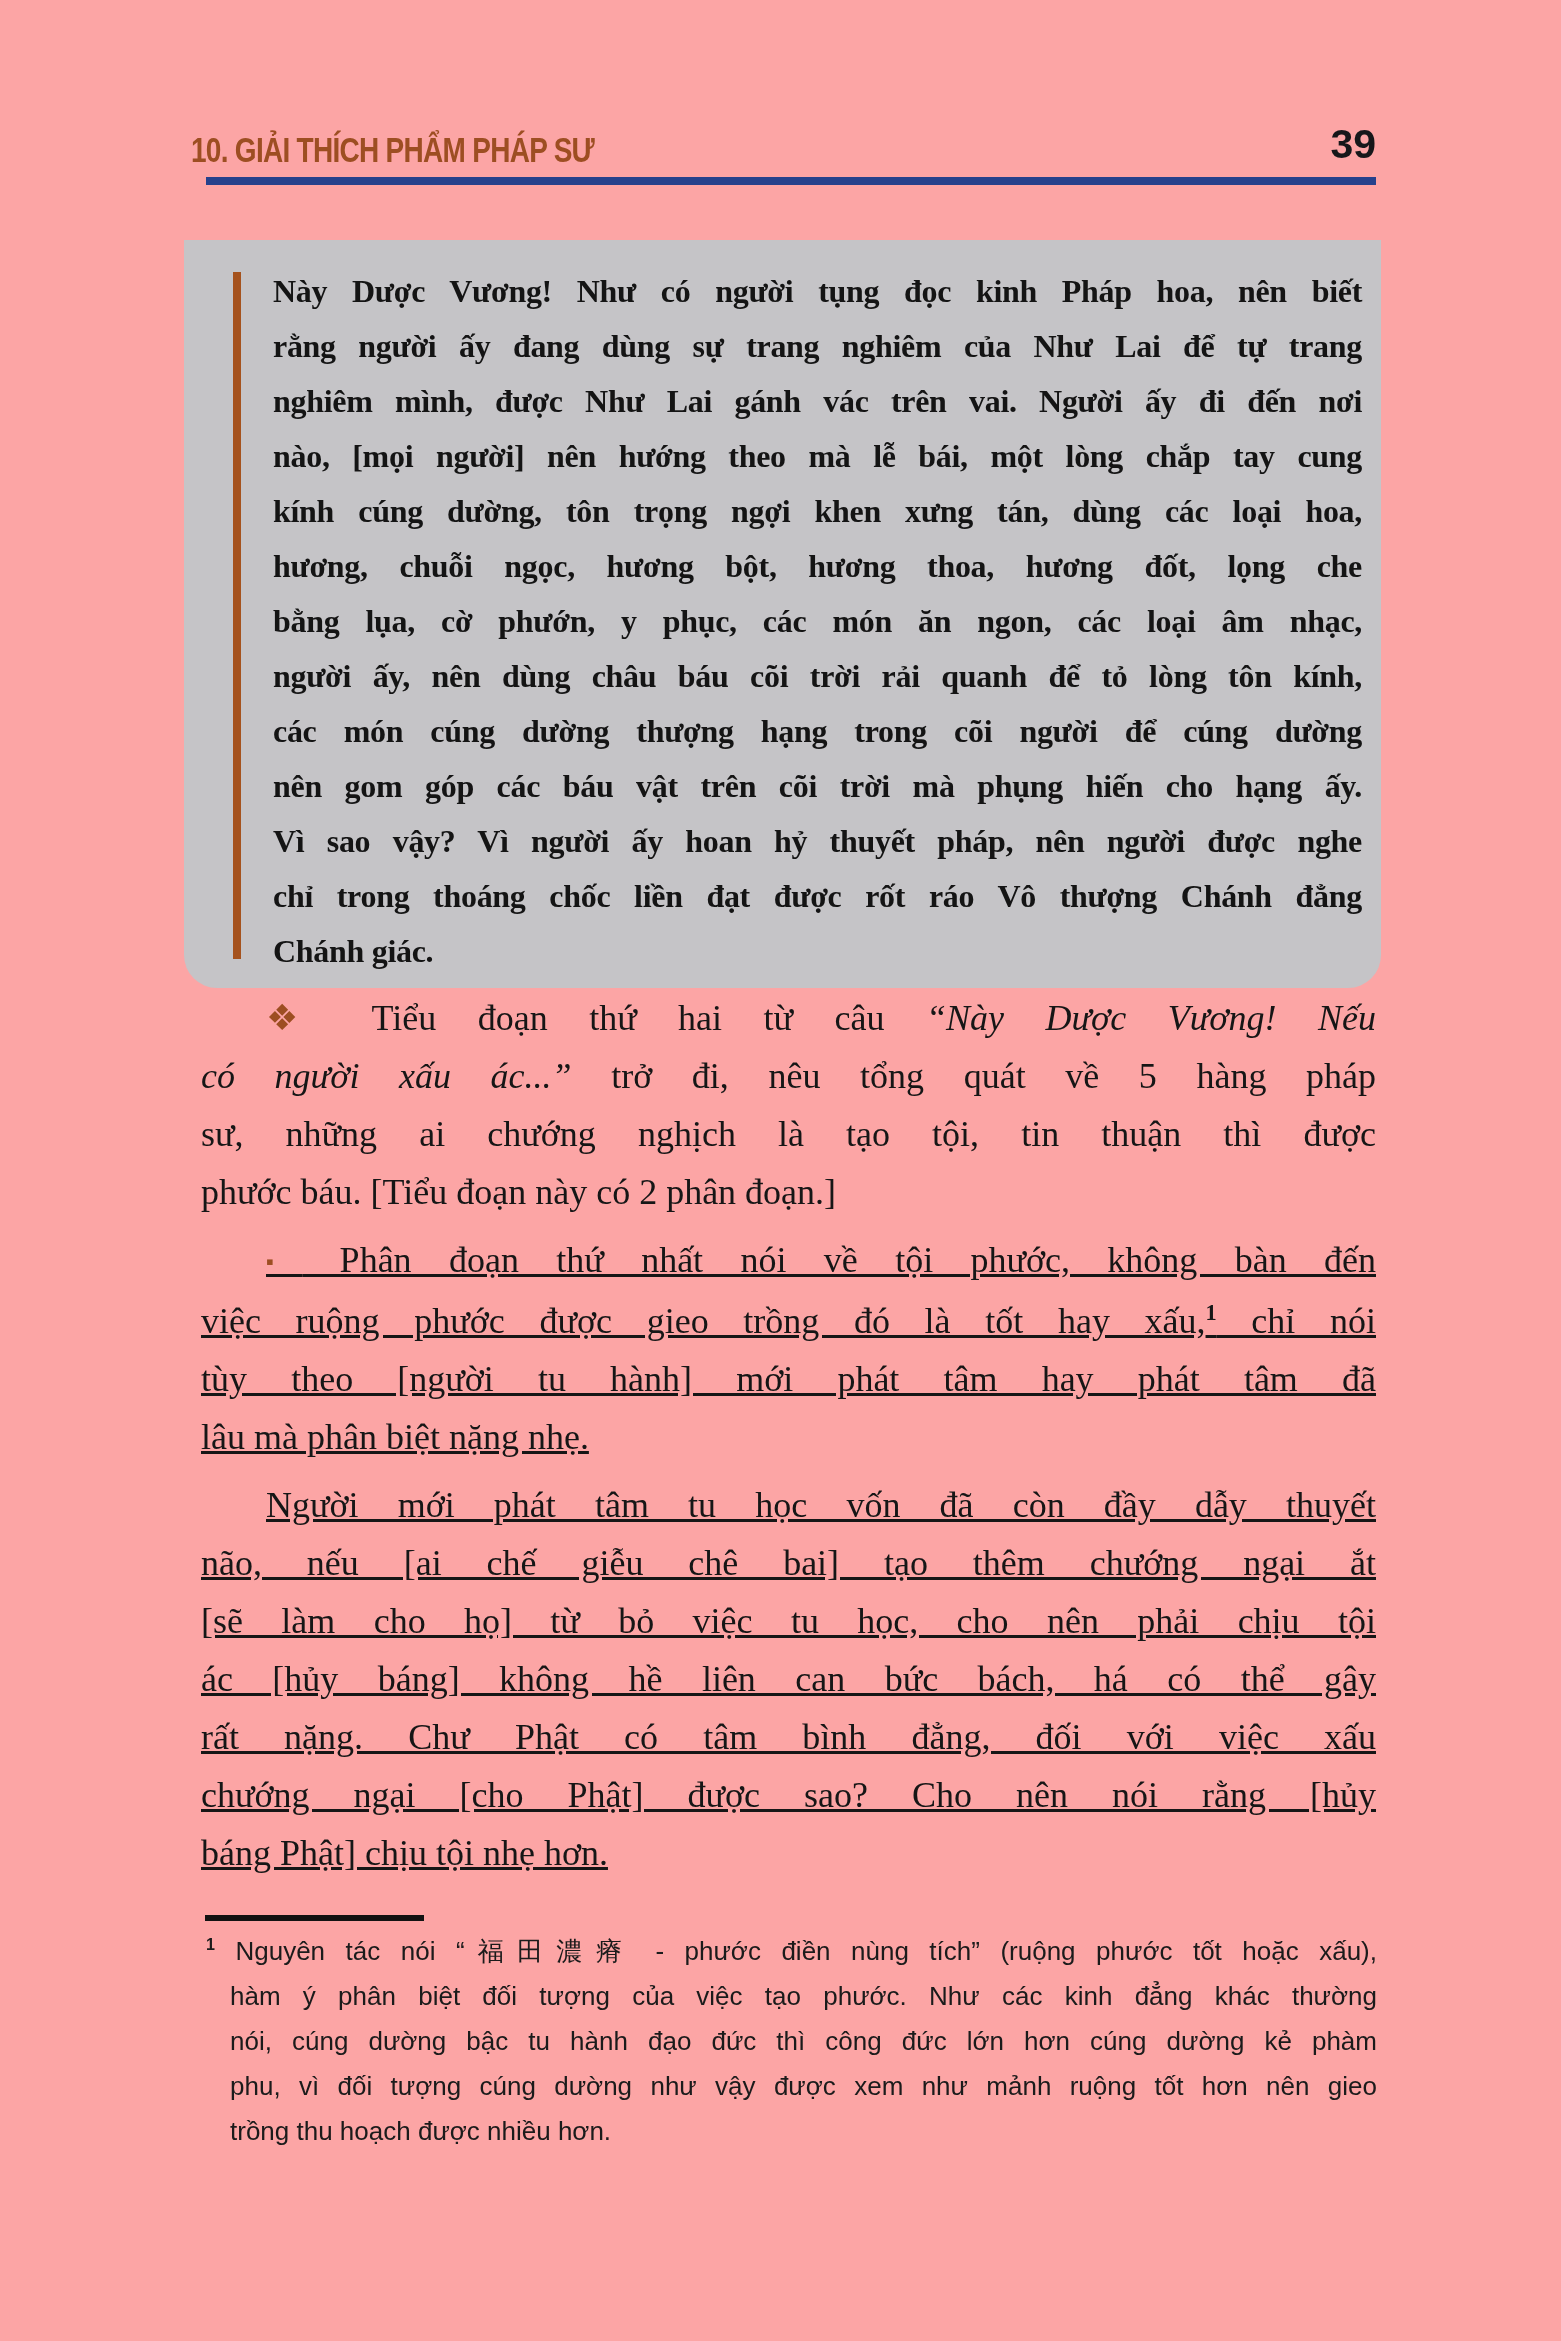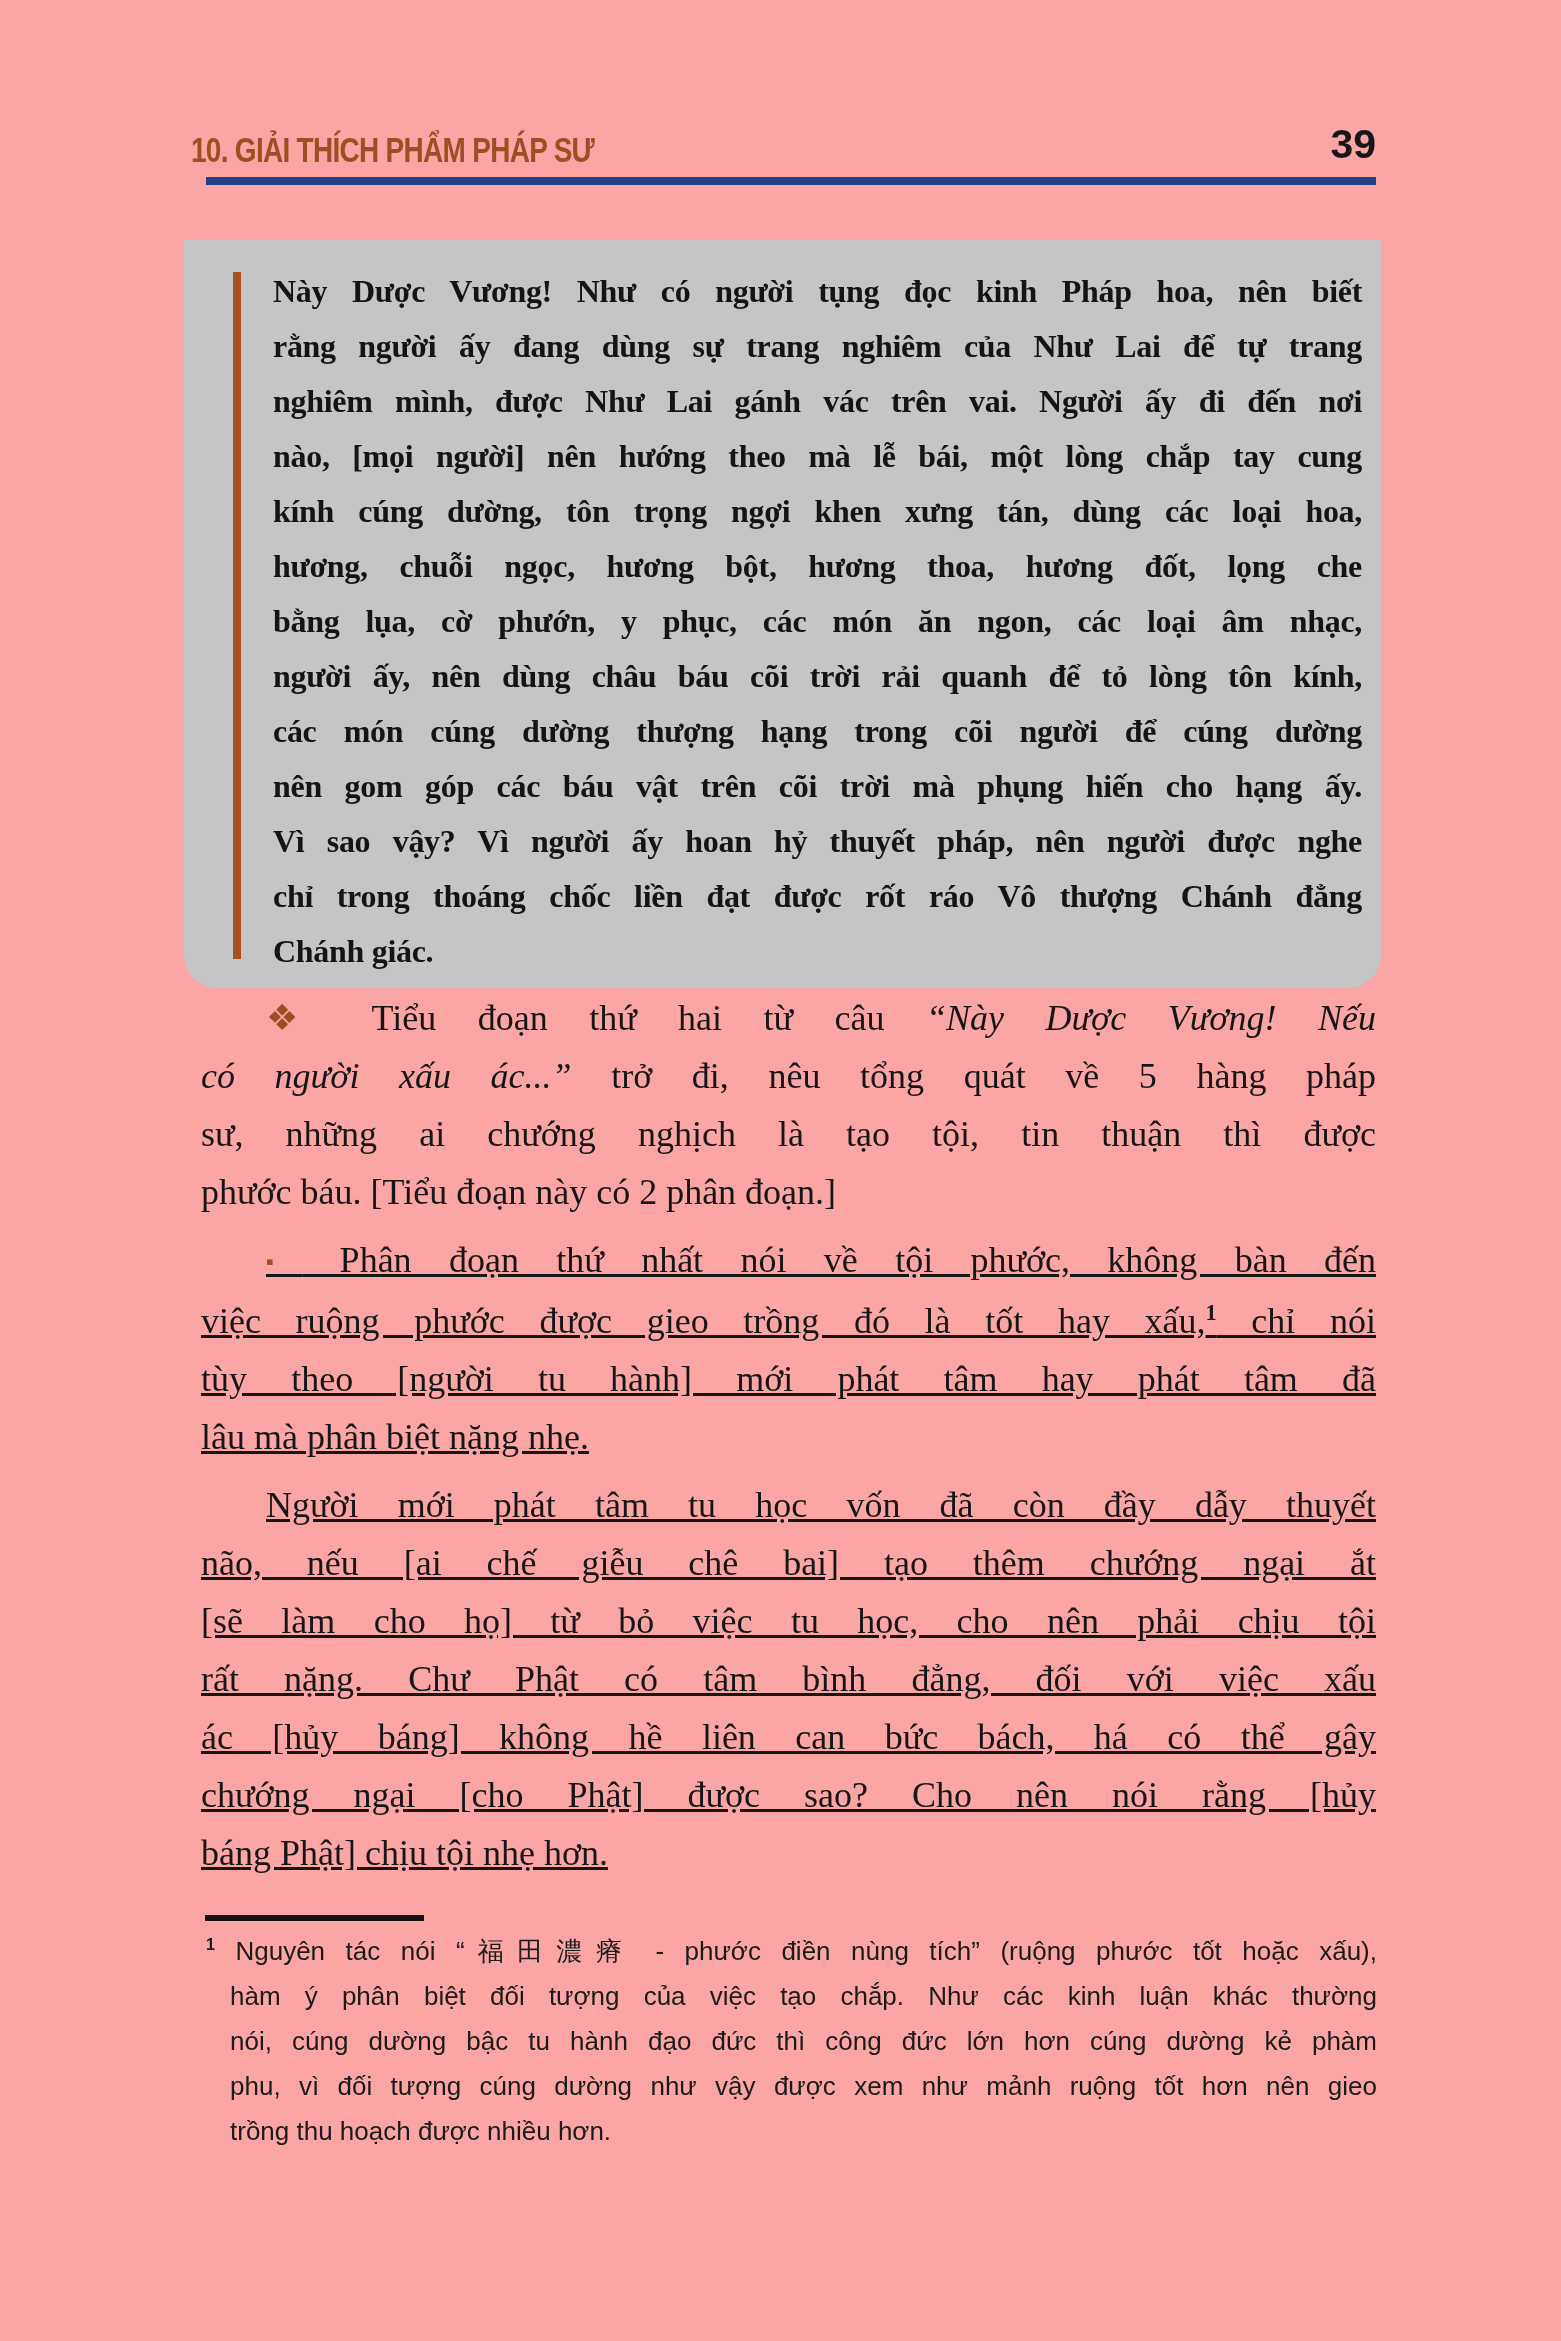--- a/index.html
+++ b/index.html
@@ -93,30 +93,30 @@
     <div class="para">
         <div class="tline"><span class="accent sq">▪</span><span> Phân đoạn thứ nhất nói về tội phước, không bàn đến</span></div>
         <div class="tline"><span>việc ruộng phước được gieo trồng đó là tốt hay xấu,</span><span class="sup">1</span><span> chỉ nói</span></div>
         <div class="tline"><span>tùy theo [người tu hành] mới phát tâm hay phát tâm đã</span></div>
         <div class="tline"><span>lâu mà phân biệt nặng nhẹ.</span></div>
       </div>
     <div class="para">
         <div class="tline"><span>Người mới phát tâm tu học vốn đã còn đầy dẫy thuyết</span></div>
         <div class="tline"><span>não, nếu [ai chế giễu chê bai] tạo thêm chướng ngại ắt</span></div>
         <div class="tline"><span>[sẽ làm cho họ] từ bỏ việc tu học, cho nên phải chịu tội</span></div>
+        <div class="tline"><span>ác [hủy báng] không hề liên can bức bách, há có thể gây</span></div>
         <div class="tline"><span>rất nặng. Chư Phật có tâm bình đẳng, đối với việc xấu</span></div>
-        <div class="tline"><span>ác [hủy báng] không hề liên can bức bách, há có thể gây</span></div>
         <div class="tline"><span>chướng ngại [cho Phật] được sao? Cho nên nói rằng [hủy</span></div>
         <div class="tline"><span>báng Phật] chịu tội nhẹ hơn.</span></div>
       </div>
   </div>
 
   <div class="footnote-rule"></div>
   <div class="footnote">
       <div class="tline"><span class="sup">1</span><span> Nguyên tác nói “福田濃瘠 - phước điền nùng tích” (ruộng phước tốt hoặc xấu),</span></div>
-      <div class="tline"><span>hàm ý phân biệt đối tượng của việc tạo chắp. Như các kinh luận khác thường</span></div>
+      <div class="tline"><span>hàm ý phân biệt đối tượng của việc tạo phước. Như các kinh đẳng khác thường</span></div>
       <div class="tline"><span>nói, cúng dường bậc tu hành đạo đức thì công đức lớn hơn cúng dường kẻ phàm</span></div>
       <div class="tline"><span>phu, vì đối tượng cúng dường như vậy được xem như mảnh ruộng tốt hơn nên gieo</span></div>
       <div class="tline"><span>trồng thu hoạch được nhiều hơn.</span></div>
     </div>
 
 </div>
 
 
 </body></html>

